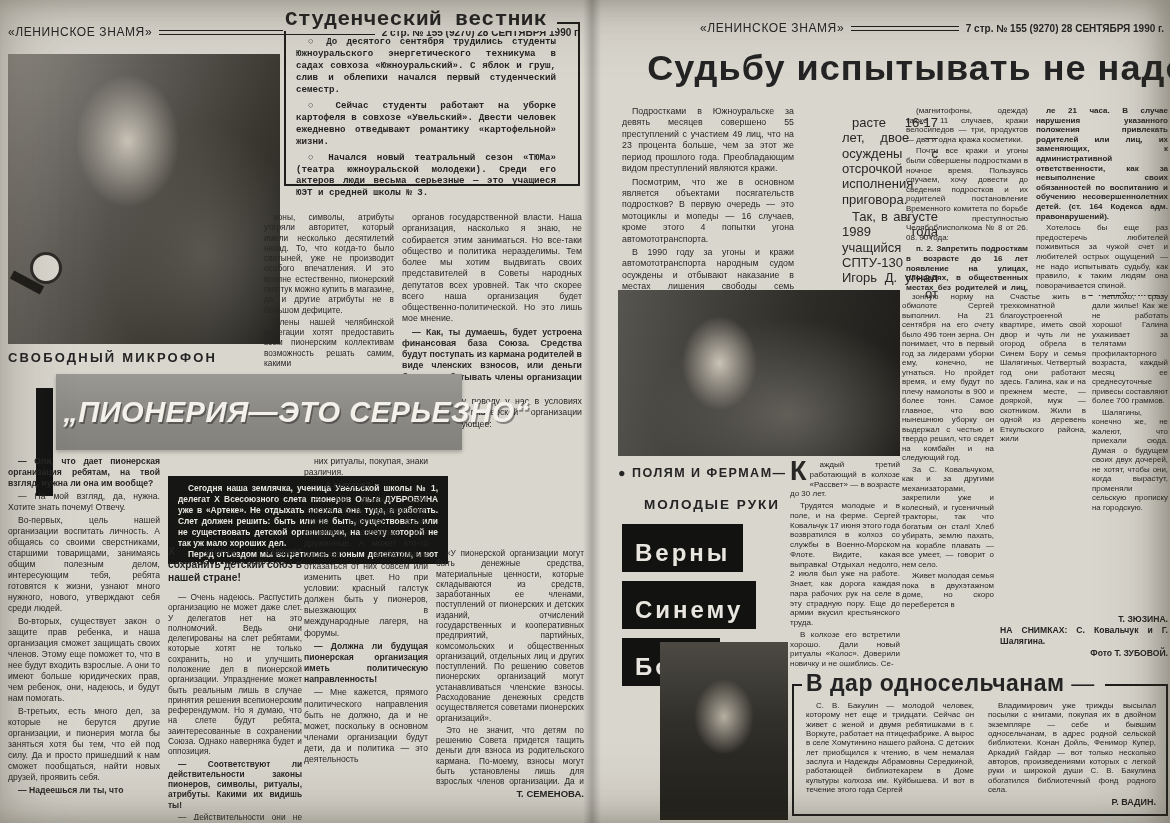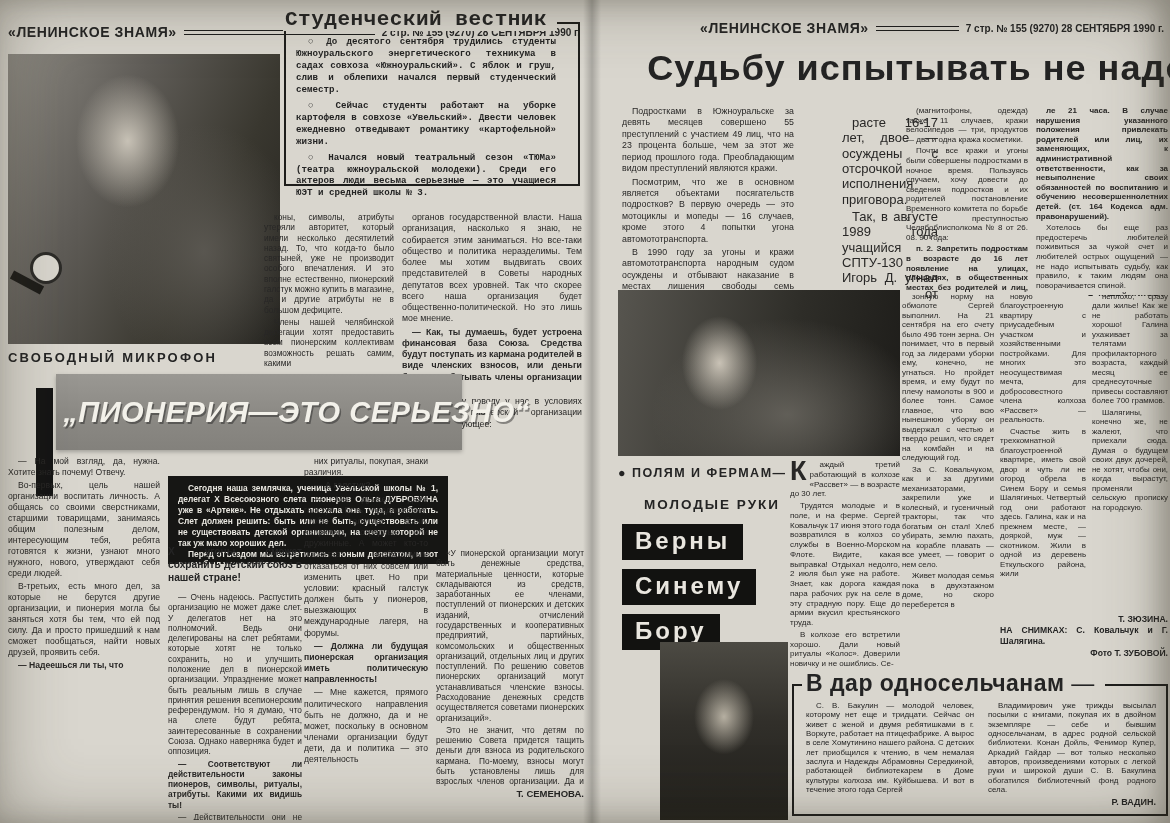--- a/index.html
+++ b/index.html
@@ -6,21 +6,21 @@
   html,body{margin:0;padding:0;background:#b9b5ab;}
   #sheet{position:relative;width:1170px;height:823px;background:#d9d6ce;overflow:hidden;
          font-family:"Liberation Sans",sans-serif;color:#242424;}
   #vignette{position:absolute;inset:0;pointer-events:none;z-index:50;
             box-shadow:inset 0 0 70px rgba(60,55,40,.38), inset -10px 0 25px rgba(40,35,25,.25);}
   #gutter{position:absolute;left:583px;top:0;width:18px;height:823px;z-index:40;pointer-events:none;
           background:linear-gradient(90deg,rgba(0,0,0,0) 0%,rgba(0,0,0,.22) 50%,rgba(0,0,0,0) 100%);}
   .abs{position:absolute;}
   
   .pg-header{display:flex;align-items:center;height:16px;}
-  .masthead{font-weight:bold;font-size:14px;letter-spacing:.6px;white-space:nowrap;text-align:center;}
+  .masthead{font-weight:normal;font-size:12px;letter-spacing:.6px;white-space:nowrap;text-align:center;}
   .dbl-rule{flex:1;height:3px;border-top:1.6px solid #1c1c1c;border-bottom:1.6px solid #1c1c1c;margin:0 7px;}
   .pg-info{font-weight:bold;font-size:10px;white-space:nowrap;}
   #lp-header{left:8px;top:24px;width:572px;}
   #rp-header{left:700px;top:20px;width:464px;}
   
   .photo{position:absolute;}
   #photo1{left:8px;top:54px;width:272px;height:290px;
     background:
       radial-gradient(ellipse 74px 95px at 44% 30%, rgba(205,199,187,.95), rgba(120,115,108,0) 70%),
       radial-gradient(ellipse 130px 170px at 72% 68%, rgba(95,92,86,.85), rgba(40,40,40,0) 75%),
@@ -62,21 +62,21 @@
   #lp-sig{left:436px;top:788px;width:148px;text-align:right;font-weight:bold;font-size:9.5px;}
   
   #rp-headline{left:655px;top:48px;width:515px;text-align:center;font-size:35px;font-weight:bold;
         letter-spacing:1px;white-space:nowrap;transform:scaleX(1.03);}
   #rubric-farm{left:618px;top:466px;font-size:12.5px;font-weight:bold;letter-spacing:1.5px;white-space:nowrap;}
   #rubric-farm::before{content:"● ";}
   #rubric-farm::after{content:"—";}
   #kicker{left:636px;top:497px;width:152px;text-align:center;font-size:13.5px;font-weight:bold;letter-spacing:2px;}
   #farm-bars{left:622px;top:524px;}
   #farm-bars p{display:block;width:max-content;background:#121210;color:#e9e6df;margin:0 0 9px 0;
-        font-size:24px;font-weight:bold;letter-spacing:3px;padding:3px 13px 5px 13px;text-indent:0;}
+        font-size:24px;font-weight:bold;letter-spacing:3px;padding:15px 13px 5px 13px;text-indent:0;}
   #gift-box{left:792px;top:684px;width:376px;height:132px;border:2.5px solid #1d1d1b;box-sizing:border-box;
         padding:15px 10px 4px 12px;display:flex;gap:14px;}
   #gift-title{position:absolute;top:-16px;left:8px;background:#d9d6ce;padding:0 10px 0 4px;
         font-size:23px;font-weight:bold;letter-spacing:.5px;white-space:nowrap;}
   #gift-title::after{content:" —";font-weight:normal;}
   .gift-col{flex:1;font-size:7.9px;line-height:1.18;text-align:justify;overflow:hidden;}
   .gift-col p{margin:0;text-indent:10px;}
   .dropcap{float:left;font-size:27px;line-height:22px;font-weight:bold;margin:0 3px 0 0;}
   .caption-line{font-weight:bold;font-size:8.6px;line-height:1.3;text-align:justify;margin:0;}
   .caption-right{text-align:right;}
@@ -117,22 +117,24 @@
         <p>— По этому поводу у нас в условиях деятельности пионерской организации записано следующее:</p>
       </div>
 
     <div id="rubric-mic" class="abs">СВОБОДНЫЙ МИКРОФОН</div>
     <div id="corner-bar" class="abs"></div>
     <div id="band" class="abs">
       <span>„ПИОНЕРИЯ—ЭТО СЕРЬЕЗНО“</span>
     </div>
 
     <div class="col" style="left:8px;top:456px;width:152px;height:362px;font-size:8.6px;line-height:1.28;">
+        <p class="b">— Оля, что дает пионерская организация ребятам, на твой взгляд, нужна ли она им вообще?</p>
         <p>— На мой взгляд, да, нужна. Хотите знать почему! Отвечу.</p>
         <p>Во-первых, цель нашей организации воспитать личность. А общаясь со своими сверстниками, старшими товарищами, занимаясь общим полезным делом, интересующим тебя, ребята готовятся к жизни, узнают много нужного, нового, утверждают себя среди людей.</p>
+        <p>Во-вторых, существует закон о защите прав ребенка, и наша организация сможет защищать своих членов. Этому еще поможет то, что в нее будут входить взрослые. А они то имеют больше юридических прав, чем ребенок, они, надеюсь, и будут нам помогать.</p>
         <p>В-третьих, есть много дел, за которые не берутся другие организации, и пионерия могла бы заняться хотя бы тем, что ей под силу. Да и просто пришедший к нам сможет пообщаться, найти новых друзей, проявить себя.</p>
         <p class="b">— Надеешься ли ты, что</p>
       </div>
 
     <div id="intro-box" class="abs">
         <p>Сегодня наша землячка, ученица Увельской школы № 1, делегат X Всесоюзного слета пионеров Ольга ДУБРОВИНА уже в «Артеке». Не отдыхать поехала она туда, а работать. Слет должен решить: быть или не быть, существовать или не существовать детской организации, на счету которой не так уж мало хороших дел.</p>
         <p>Перед отъездом мы встретились с юным делегатом, и вот о чем был у нас разговор.</p>
       </div>
     <div id="lead" class="abs">X угоны сможет сохранить детский союз в нашей стране!</div>
 
@@ -206,21 +208,20 @@
           <p>Трудятся молодые и в поле, и на ферме. Сергей Ковальчук 17 июня этого года возвратился в колхоз со службы в Военно-Морском Флоте. Видите, какая выправка! Отдыхал недолго, 2 июля был уже на работе. Знает, как дорога каждая пара рабочих рук на селе в эту страдную пору. Еще до армии вкусил крестьянского труда.</p>
           <p>В колхозе его встретили хорошо. Дали новый ритуалы «Колос». Доверили новичку и не ошиблись. Се-</p>
         </div>
     </div>
     <div class="col" style="left:902px;top:292px;width:92px;height:382px;font-size:7.9px;line-height:1.2;">
         <p>зонную норму на обмолоте Сергей выполнил. На 21 сентября на его счету было 496 тонн зерна. Он понимает, что в первый год за лидерами уборки ему, конечно, не угнаться. Но пройдет время, и ему будут по плечу намолоты в 900 и более тонн. Самое главное, что всю нынешнюю уборку он выдержал с честью и твердо решил, что сядет на комбайн и на следующий год.</p>
         <p>За С. Ковальчуком, как и за другими механизаторами, закрепили уже и колесный, и гусеничный тракторы, так что богатым он стал! Хлеб убирать, землю пахать, на корабле плавать — все умеет, — говорит о нем село.</p>
         <p>Живет молодая семья пока в двухэтажном доме, но скоро переберется в</p>
       </div>
     <div class="col" style="left:1000px;top:292px;width:86px;height:316px;font-size:7.9px;line-height:1.2;">
-        <p>новую благоустроенную квартиру с приусадебным участком и хозяйственными постройками. Для многих это неосуществимая мечта, для добросовестного члена колхоза «Рассвет» — реальность.</p>
         <p>Счастье жить в трехкомнатной благоустроенной квартире, иметь свой двор и чуть ли не огород обрела в Синем Бору и семья Шалягиных. Четвертый год они работают здесь. Галина, как и на прежнем месте, — дояркой, муж — скотником. Жили в одной из деревень Еткульского района, жили</p>
       </div>
     <div class="col" style="left:1092px;top:292px;width:76px;height:316px;font-size:7.9px;line-height:1.2;">
         <p>неплохо, сразу дали жилье! Как же не работать хорошо! Галина ухаживает за телятами профилакторного возраста, каждый месяц ее среднесуточные привесы составляют более 700 граммов.</p>
         <p>Шалягины, конечно же, не жалеют, что приехали сюда. Думая о будущем своих двух дочерей, не хотят, чтобы они, когда вырастут, променяли сельскую прописку на городскую.</p>
       </div>
 
     <div class="abs" style="left:1000px;top:614px;width:168px;">
       <p class="caption-line caption-right">Т. ЗЮЗИНА.</p>
       <p class="caption-line">НА СНИМКАХ: С. Ковальчук и Г. Шалягина.</p>

